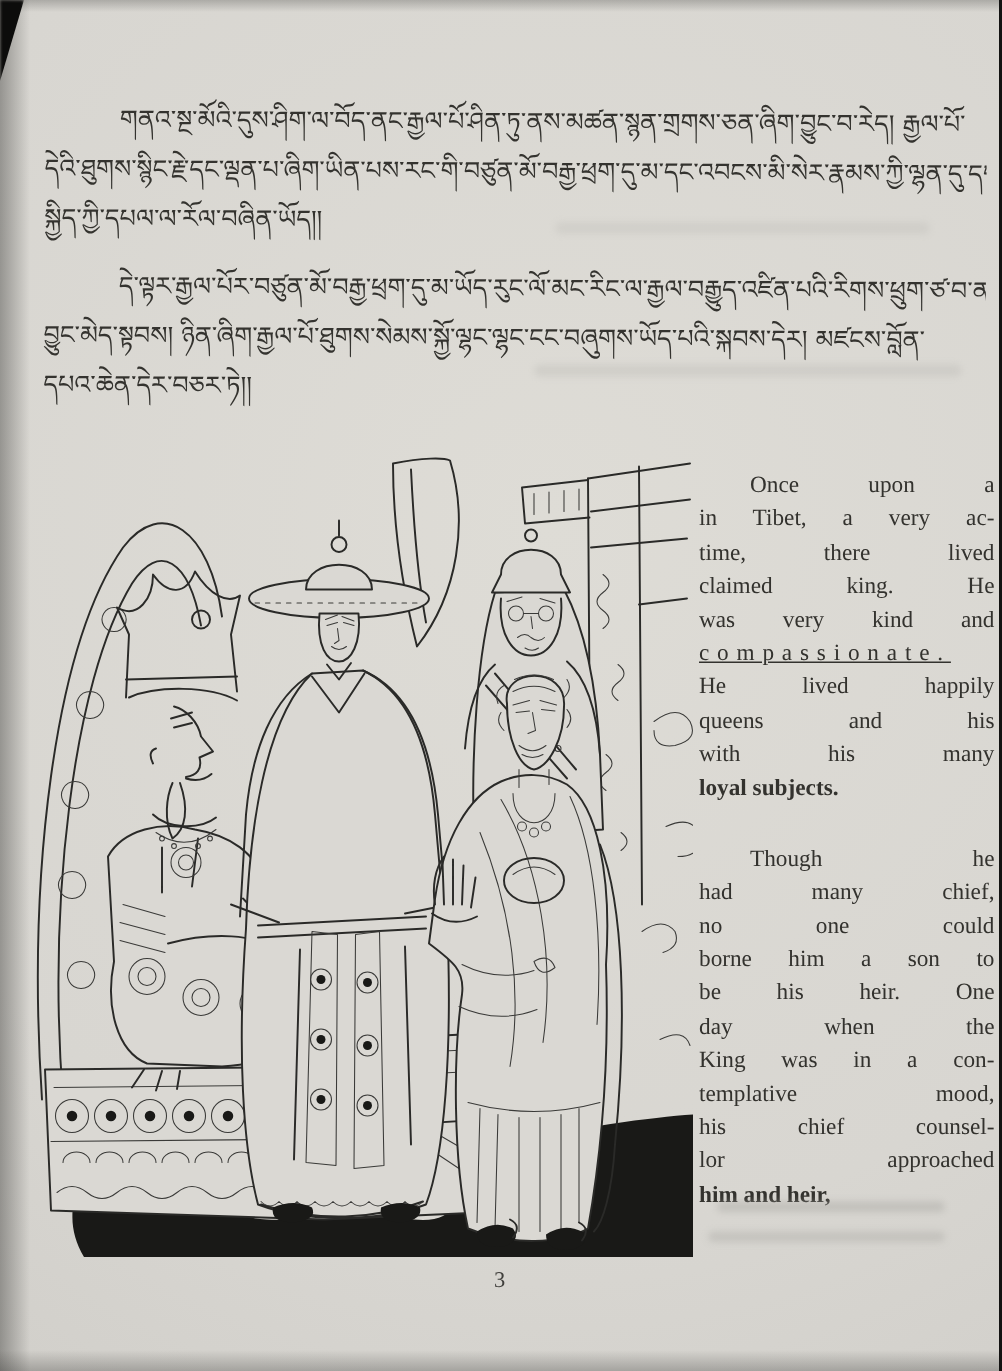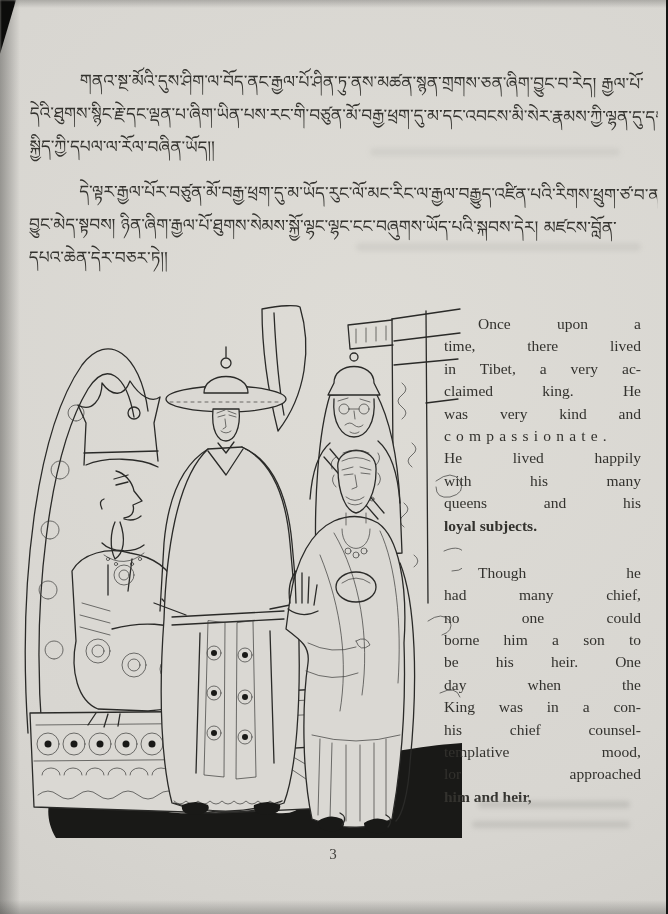--- a/index.html
+++ b/index.html
@@ -12,26 +12,26 @@
   .edge-bottom{position:absolute;left:0;bottom:0;right:0;height:14px;
         background:linear-gradient(0deg,rgba(40,40,38,.28),rgba(40,40,38,0));}
   .corner{position:absolute;left:0;top:0;width:16px;height:54px;background:#0c0c0b;
         clip-path:polygon(0 0,100% 0,0 100%);filter:blur(1.2px);}
   .tibetan{position:absolute;left:30px;top:64px;width:628px;color:#34332f;
         font-size:17px;line-height:33px;font-family:"DejaVu Sans",sans-serif;
         transform:rotate(.35deg);transform-origin:left top;}
   .tline{white-space:nowrap;overflow:hidden;height:33px;}
   .tindent{padding-left:50px;}
   .tib-p2{margin-top:12px;}
-  .english{position:absolute;left:444px;top:313px;width:197px;color:#33322e;
+  .english{position:absolute;left:466px;top:313px;width:197px;color:#33322e;
         font-family:"Liberation Serif",serif;font-size:15.5px;line-height:22.4px;}
   .eline{text-align:justify;text-align-last:justify;height:22.4px;overflow:hidden;}
   .eline.first{text-indent:34px;}
   .eline.last{text-align-last:left;font-weight:bold;}
-  .eline.sp{letter-spacing:5.2px;text-align-last:left;}
+  .eline.sp{letter-spacing:5.2px;text-align-last:left;text-decoration:underline;}
   .epara2{margin-top:25px;}
   .pagenum{position:absolute;left:0;right:0;top:846px;text-align:center;
         font-family:"Liberation Serif",serif;font-size:15px;color:#403f3c;}
   .illo{position:absolute;left:12px;top:303px;width:450px;height:535px;}
   .ghost{position:absolute;background:#a9a8a3;filter:blur(2.5px);border-radius:4px;}
   .g1{left:370px;top:148px;width:250px;height:8px;opacity:.20;}
   .g2{left:356px;top:243px;width:285px;height:8px;opacity:.24;}
   .g3{left:478px;top:801px;width:152px;height:7px;opacity:.45;}
   .g4{left:472px;top:821px;width:158px;height:7px;opacity:.40;}
   
@@ -258,40 +258,40 @@
       <path d="M276,306 q14,10 30,2"></path>
       <path d="M388,260 C404,300 406,380 398,460 C396,492 390,512 384,518"></path>
     </g>
     <path class="fl" d="M306,518 q12,-8 24,-2 q6,8 -6,12 q-18,2 -18,-10 Z M352,520 q12,-8 24,-2 q6,8 -6,12 q-18,2 -18,-10 Z"></path>
     <path class="ln" d="M330,522 q6,-8 -2,-12 M376,524 q6,-8 -2,-12"></path>
   </svg>
 
   <div class="english">
     <div>
       <div class="eline first">Once upon a</div>
+      <div class="eline">in Tibet, a very ac-</div>
       <div class="eline">time, there lived</div>
-      <div class="eline">in Tibet, a very ac-</div>
       <div class="eline">claimed king. He</div>
       <div class="eline">was very kind and</div>
       <div class="eline sp">compassionate.</div>
       <div class="eline">He lived happily</div>
+      <div class="eline">queens and his</div>
       <div class="eline">with his many</div>
-      <div class="eline">queens and his</div>
       <div class="eline last">loyal subjects.</div>
     </div>
     <div class="epara2">
       <div class="eline first">Though he</div>
       <div class="eline">had many chief,</div>
       <div class="eline">no one could</div>
       <div class="eline">borne him a son to</div>
       <div class="eline">be his heir. One</div>
       <div class="eline">day when the</div>
       <div class="eline">King was in a con-</div>
+      <div class="eline">templative mood,</div>
       <div class="eline">his chief counsel-</div>
-      <div class="eline">templative mood,</div>
       <div class="eline">lor approached</div>
       <div class="eline last">him and heir,</div>
     </div>
   </div>
 
   <div class="pagenum">3</div>
 
   <div class="ghost g1"></div>
   <div class="ghost g2"></div>
   <div class="ghost g3"></div>

